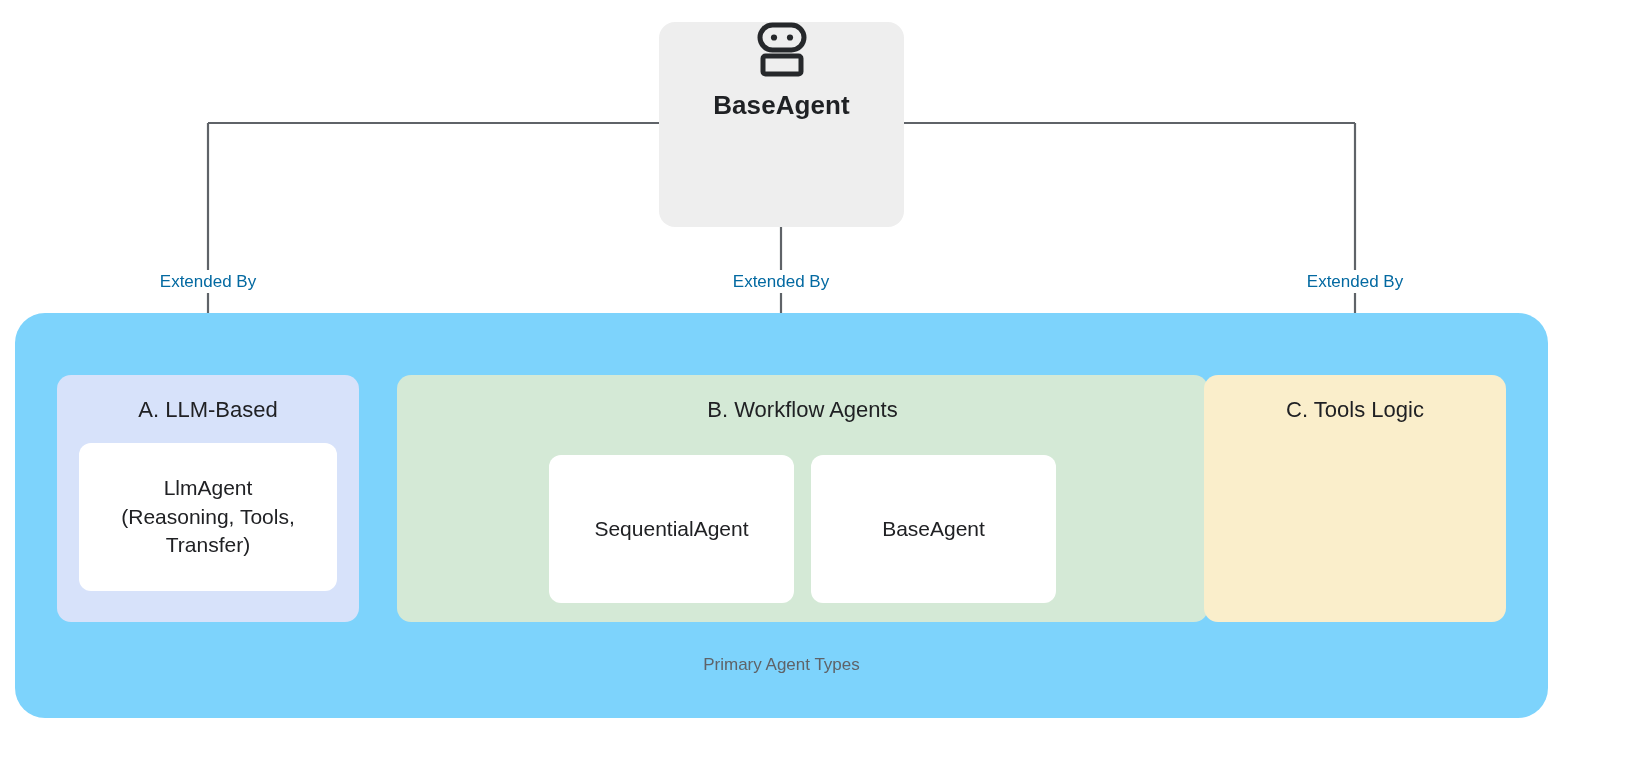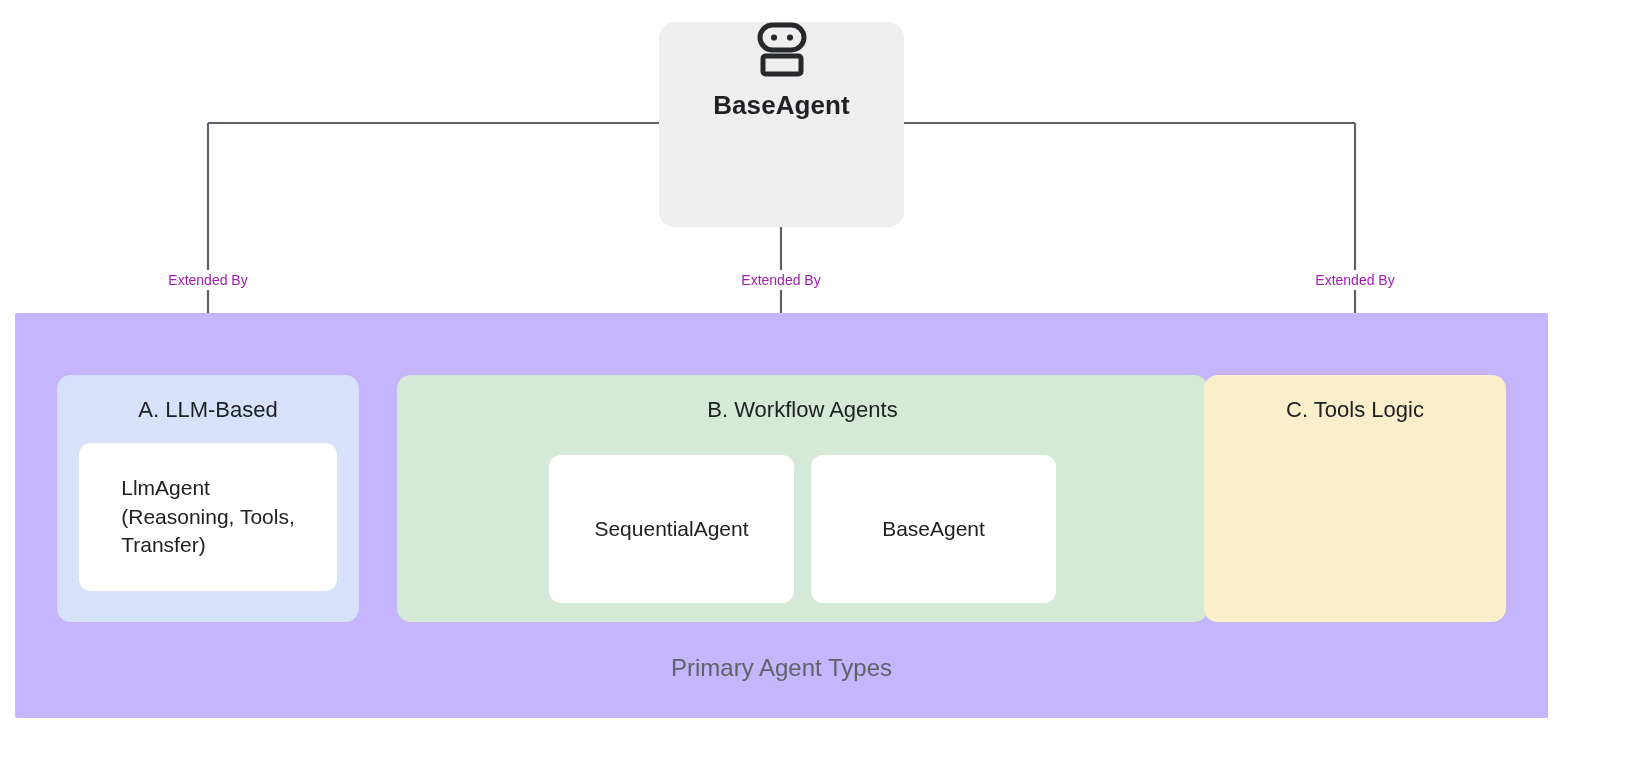--- a/index.html
+++ b/index.html
@@ -53,50 +53,50 @@
     font-size: 26px;
     font-weight: 700;
     color: #1f2124;
     letter-spacing: 0.1px;
     line-height: 1;
   }
 
   
   .edge-label {
     position: absolute;
-    font-size: 14px;
-    color: #a21caf;
+    font-size: 17px;
+    color: #0369a1;
     white-space: nowrap;
     transform: translateX(-50%);
     line-height: 1;
     background: #ffffff;
     padding: 3px 6px;
   }
   #edge-label-left   { left: 208px;  top: 270px; }
   #edge-label-center { left: 781px;  top: 270px; }
   #edge-label-right  { left: 1355px; top: 270px; }
 
   
   #primary-agent-types-container {
     position: absolute;
     left: 15px;
     top: 313px;
     width: 1533px;
     height: 405px;
-    background: #c4b5fd;
-    border-radius: 2px;
+    background: #7dd3fc;
+    border-radius: 30px;
     box-sizing: border-box;
   }
   #primary-agent-types-caption {
     position: absolute;
     left: 0;
     right: 0;
     top: 343px;
     text-align: center;
-    font-size: 24px;
+    font-size: 17px;
     color: #5f6368;
     line-height: 1;
   }
 
   
   .category-panel {
     position: absolute;
     top: 62px;
     height: 247px;
     border-radius: 14px;
@@ -119,20 +119,21 @@
     gap: 17px;
     margin-top: 22px;
     align-items: stretch;
   }
   .agent-card {
     background: #ffffff;
     border-radius: 12px;
     display: flex;
     align-items: center;
     justify-content: center;
+    text-align: center;
     font-size: 21px;
     color: #202124;
     line-height: 1.38;
     box-sizing: border-box;
     height: 148px;
     padding: 6px 17px;
   }
 
   #panel-llm-based {
     left: 42px;

